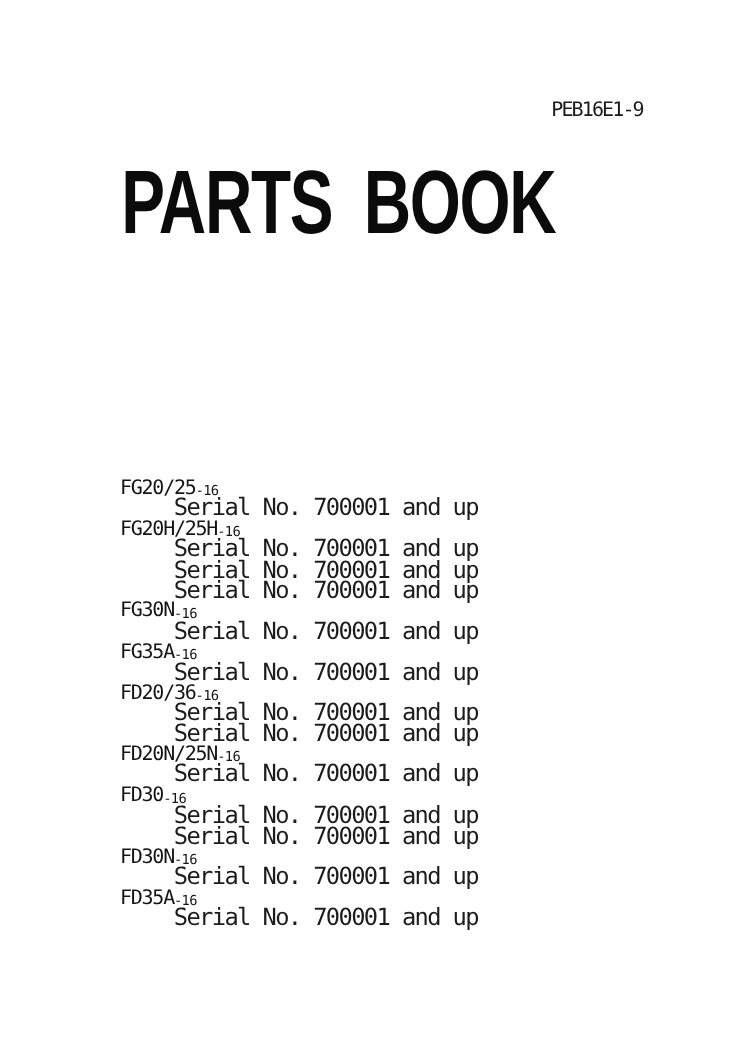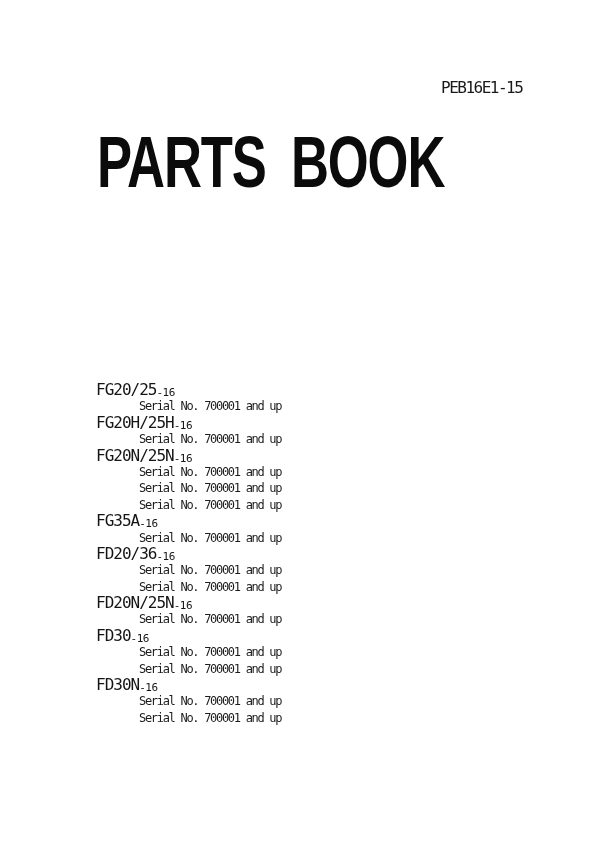--- a/index.html
+++ b/index.html
@@ -55,62 +55,62 @@
   }
   .model-suffix {
     font-size: 11px;
     letter-spacing: -0.5px;
     position: relative;
     top: 1px;
   }
   .serial-line {
     height: 16.4px;
     line-height: 16.4px;
-    font-size: 12px;
+    font-size: 19px;
     letter-spacing: -1.3px;
     padding-left: 43px;
     white-space: pre;
     color: #1c1c1c;
   }
 </style>
 </head>
 <body>
 
 <div class="page">
-  <div class="doc-code">PEB16E1-15</div>
+  <div class="doc-code">PEB16E1-9</div>
 
   <div class="title">PARTS BOOK</div>
 
   <div class="model-list">
   <div class="model-block">
     <div class="model-line">
       <span class="model-name">FG20/25</span><span class="model-suffix">-16</span>
     </div>
     <div class="serial-line">Serial No. 700001 and up</div>
   </div>
 
   <div class="model-block">
     <div class="model-line">
       <span class="model-name">FG20H/25H</span><span class="model-suffix">-16</span>
     </div>
     <div class="serial-line">Serial No. 700001 and up</div>
   </div>
 
   <div class="model-block">
-    <div class="model-line">
-      <span class="model-name">FG20N/25N</span><span class="model-suffix">-16</span>
-    </div>
     <div class="serial-line">Serial No. 700001 and up</div>
   </div>
 
   <div class="model-block">
     <div class="serial-line">Serial No. 700001 and up</div>
   </div>
 
   <div class="model-block">
+    <div class="model-line">
+      <span class="model-name">FG30N</span><span class="model-suffix">-16</span>
+    </div>
     <div class="serial-line">Serial No. 700001 and up</div>
   </div>
 
   <div class="model-block">
     <div class="model-line">
       <span class="model-name">FG35A</span><span class="model-suffix">-16</span>
     </div>
     <div class="serial-line">Serial No. 700001 and up</div>
   </div>
 
@@ -144,16 +144,19 @@
   </div>
 
   <div class="model-block">
     <div class="model-line">
       <span class="model-name">FD30N</span><span class="model-suffix">-16</span>
     </div>
     <div class="serial-line">Serial No. 700001 and up</div>
   </div>
 
   <div class="model-block">
+    <div class="model-line">
+      <span class="model-name">FD35A</span><span class="model-suffix">-16</span>
+    </div>
     <div class="serial-line">Serial No. 700001 and up</div>
   </div>
 </div>
 </div>
 
 </body></html>

